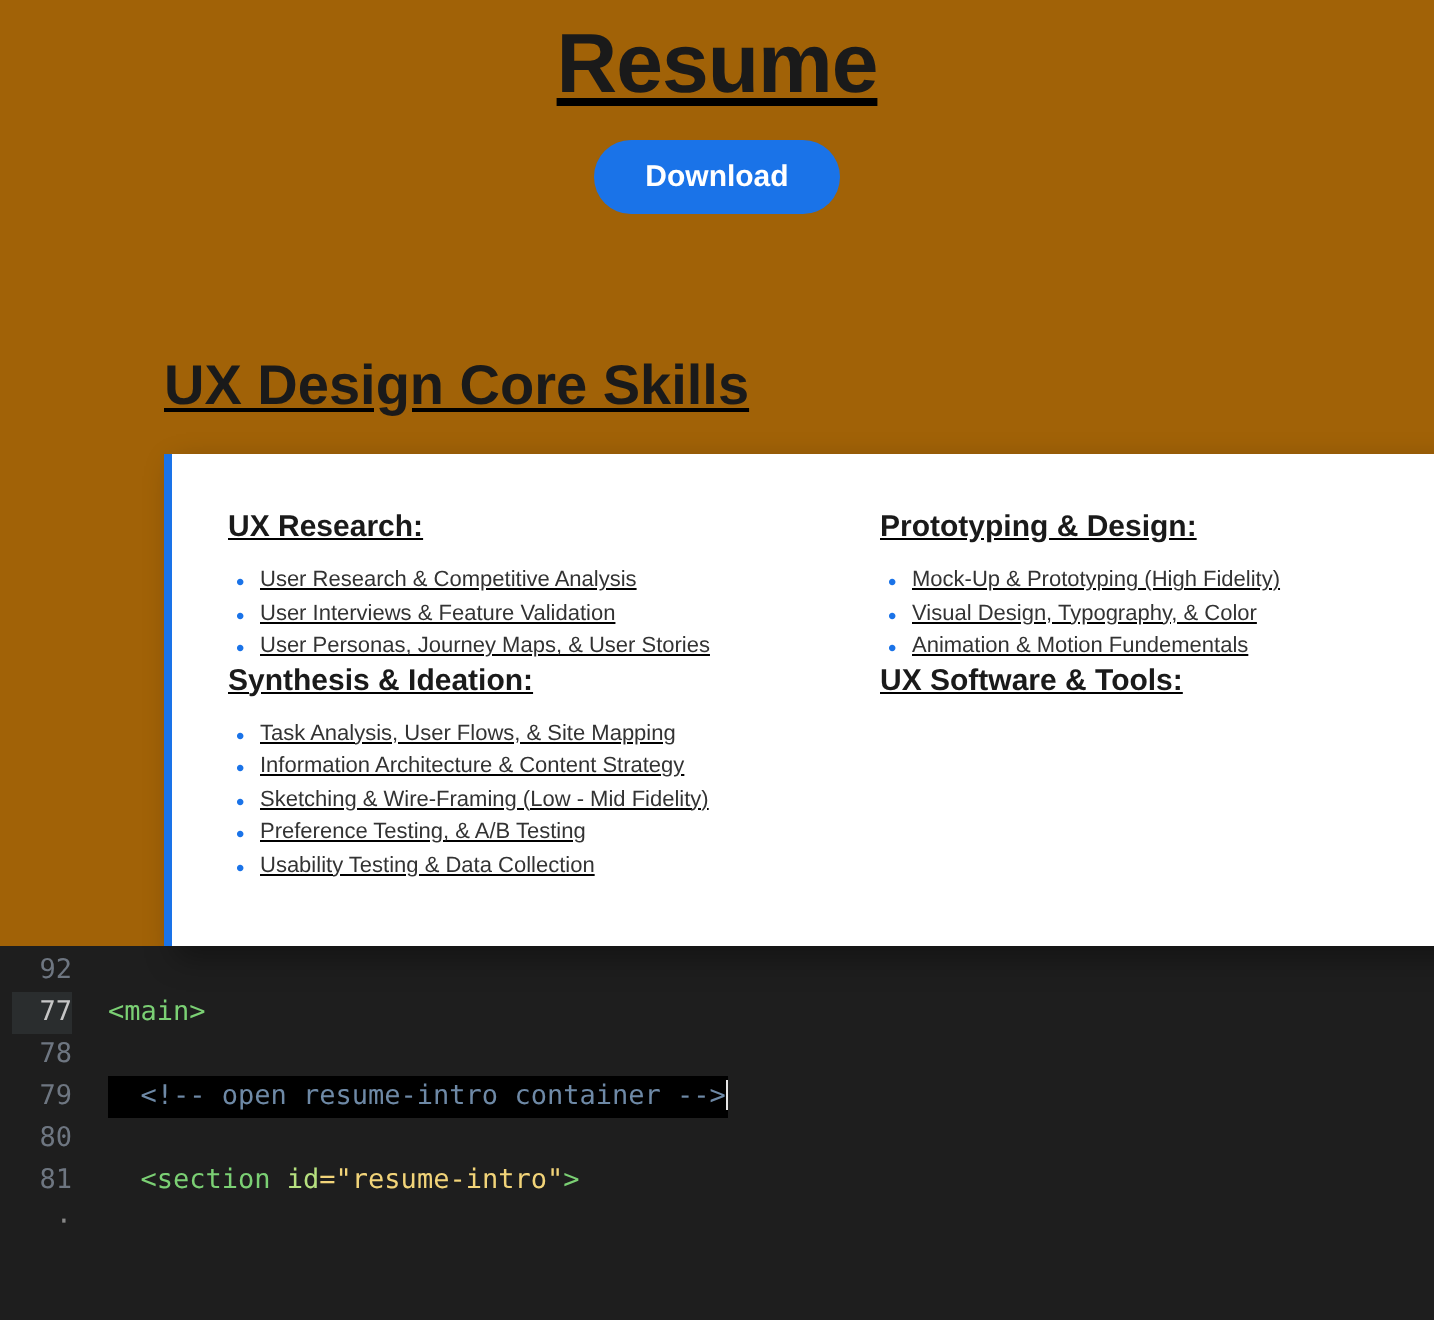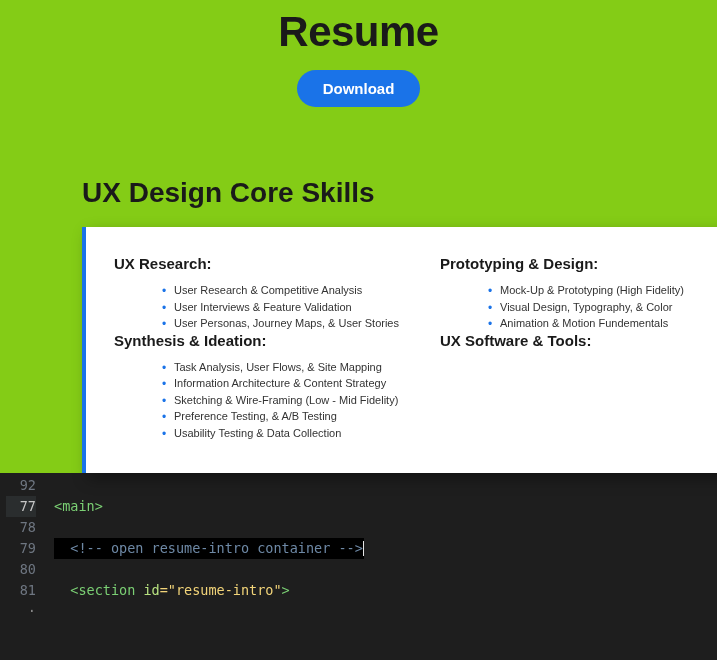--- a/index.html
+++ b/index.html
@@ -1,34 +1,34 @@
 <!DOCTYPE html>
 <html><head>
   <meta charset="utf-8">
   <style>
     * { margin: 0; padding: 0; box-sizing: border-box; }
     body { font-family: -apple-system, BlinkMacSystemFont, "Helvetica Neue", Arial, sans-serif; background: #000; width: 717px; height: 660px; overflow: hidden; }
     
-    .page-top { background: #84cc16; padding: 0 0 0 0; }
+    .page-top { background: #a16207; padding: 0 0 0 0; text-decoration: underline; }
     .intro { text-align: center; padding: 8px 0 30px 0; }
     .intro h1 { font-size: 42px; font-weight: 800; color: #1a1a1a; letter-spacing: -0.5px; }
     .download-btn { display: inline-block; background: #1a73e8; color: #fff; font-weight: 700; font-size: 15px; padding: 10px 26px; border-radius: 22px; margin-top: 14px; cursor: pointer; }
     
     .section-title-wrap { padding: 40px 0 0 82px; }
     .section-title { font-size: 28px; font-weight: 800; color: #1a1a1a; }
     
     .card-shadow { padding: 18px 0 0 82px; }
     .card { background: #fff; width: 676px; padding: 28px 28px 32px 28px; box-shadow: 6px 6px 14px rgba(0,0,0,0.35); display: flex; gap: 36px; border-left: 4px solid #1a73e8; position: relative; }
     .card::before { content: ""; position: absolute; left: -4px; top: 0; width: 4px; height: 26px; background: #1a73e8; }
     
     .col { flex: 1; }
     .col h3 { font-size: 15px; font-weight: 800; color: #1a1a1a; margin-bottom: 10px; }
     .col h3.spaced-top { }
     .col ul { list-style: none; padding-left: 16px; }
-    .col li { font-size: 11px; color: #333; line-height: 1.5; position: relative; margin-left: 44px; }
+    .col li { font-size: 11px; color: #333; line-height: 1.5; position: relative; }
     .col li::before { content: "•"; position: absolute; left: -12px; color: #1a73e8; font-size: 12px; }
     
     
     .editor { background: #1e1e1e; color: #d4d4d4; font-family: "Menlo", "Consolas", monospace; font-size: 13.5px; line-height: 21px; height: 210px; display: flex; }
     .gutter { background: #1e1e1e; color: #6e7681; text-align: right; padding: 2px 12px 0 6px; user-select: none; width: 48px; flex-shrink: 0; }
     .gutter .ln { display: block; }
     .gutter .ln.active { background: #2a2d2e; color: #c6c6c6; }
     .gutter .dot { color: #888; }
     .code { padding: 2px 0 0 6px; white-space: pre; }
     .code .row.active { background: #000000; }

